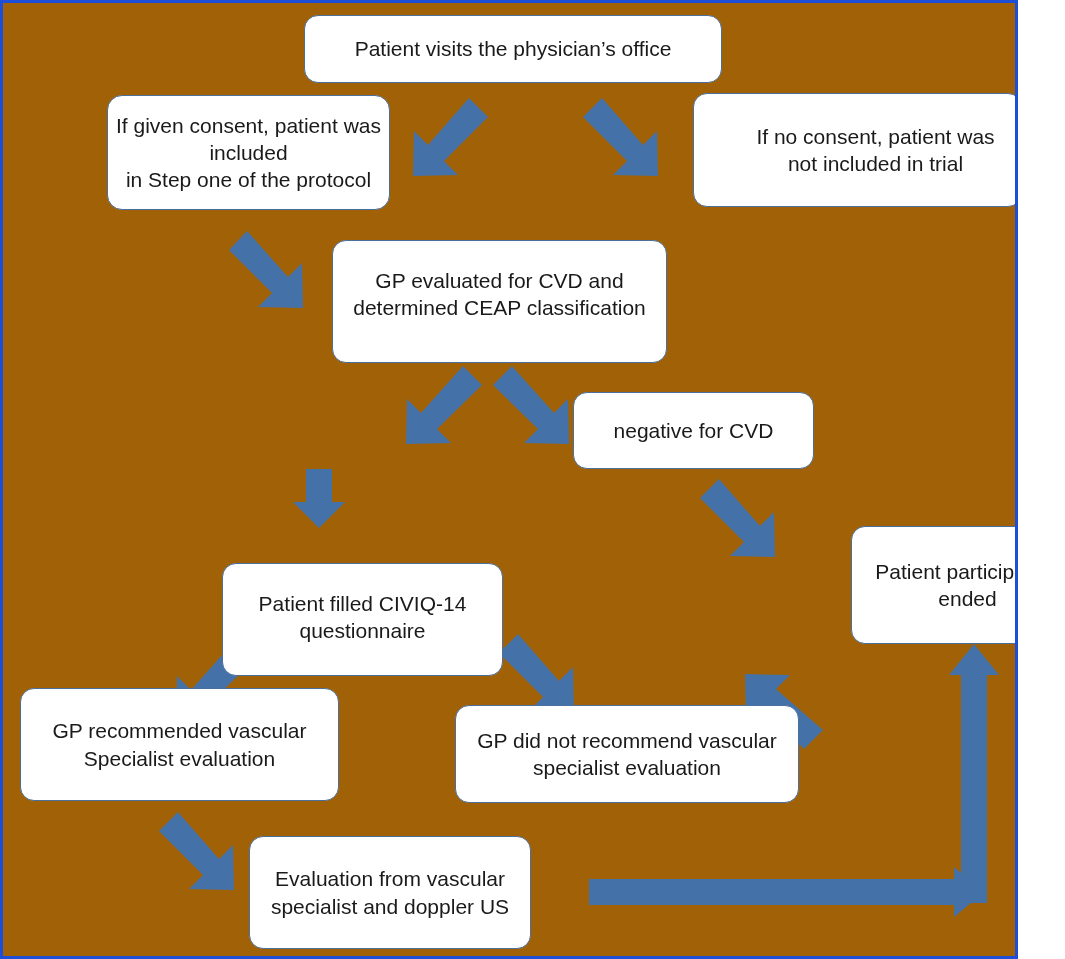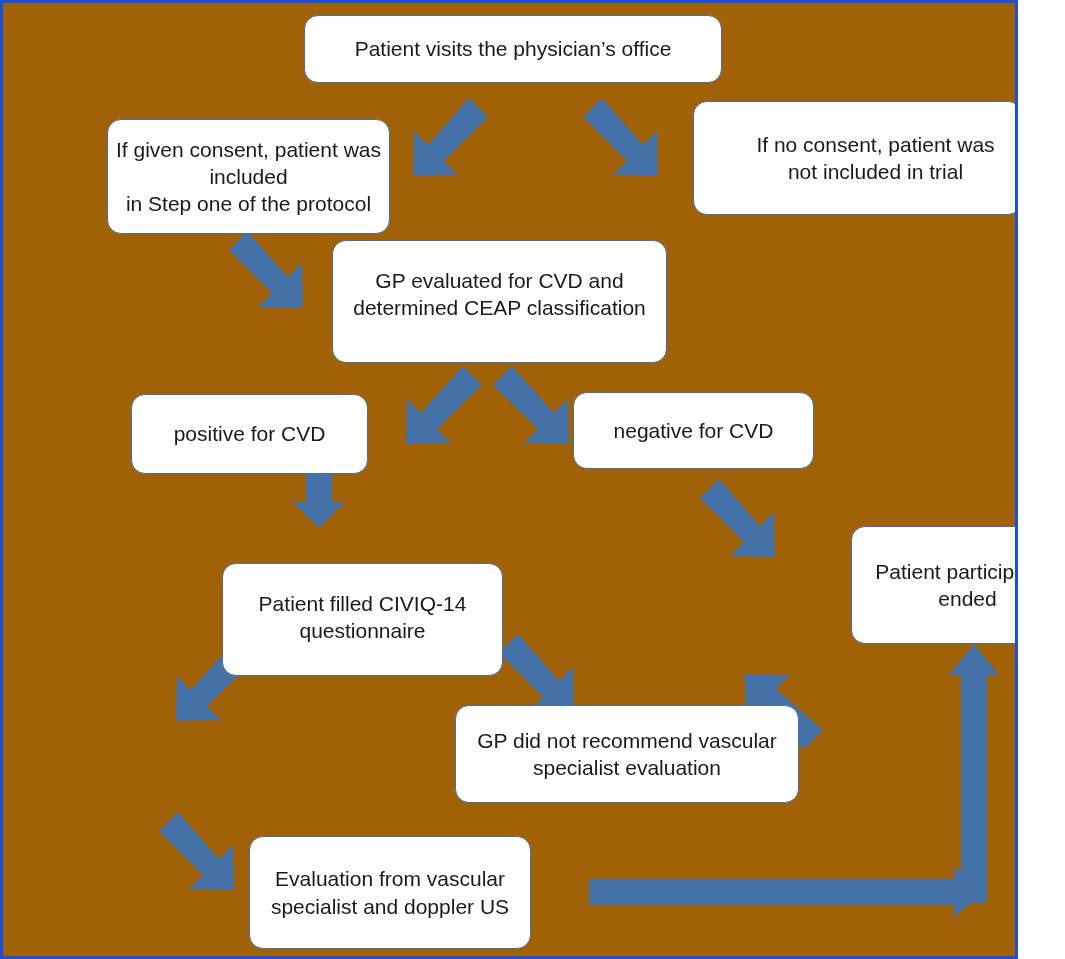--- a/index.html
+++ b/index.html
@@ -106,53 +106,54 @@
       <g>
         <polygon points="958,900 958,672 946,672 971,641 996,672 984,672 984,900"></polygon>
       </g>
     </g>
   </svg>
 
   <div class="node v-center" style="left:301px; top:12px; width:418px; height:68px;">
     <span class="txt">Patient visits the physician’s office</span>
   </div>
 
-  <div class="node v-center" style="left:104px; top:116px; width:283px; height:115px;">
+  <div class="node v-center" style="left:104px; top:92px; width:283px; height:115px;border-radius:15px;">
     <span class="txt">If given consent, patient was included
 in Step one of the protocol</span>
   </div>
 
-  <div class="node v-center" style="left:690px; top:98px; width:329px; height:114px;padding-left:36px;">
+  <div class="node v-center" style="left:690px; top:90px; width:329px; height:114px;padding-left:36px;">
     <span class="txt">If no consent, patient was
 not included in trial</span>
   </div>
 
   <div class="node v-upper" style="left:329px; top:237px; width:335px; height:123px;">
     <span class="txt">GP evaluated for CVD and
 determined CEAP classification</span>
   </div>
 
-  <div class="node v-center" style="left:128px; top:391px; width:237px; height:80px;">
-    <span class="txt">positive for CVD</span>
-  </div>
 
   <div class="node v-center" style="left:570px; top:389px; width:241px; height:77px;">
     <span class="txt">negative for CVD</span>
   </div>
 
   <div class="node v-upper" style="left:219px; top:522px; width:281px; height:113px;margin-top:38px;">
     <span class="txt">Patient filled CIVIQ-14
 questionnaire</span>
   </div>
 
   <div class="node v-center" style="left:816px; top:523px; width:233px; height:118px;margin-left:32px;">
     <span class="txt">Patient participation
 ended</span>
   </div>
 
+  <div class="node v-center" style="left:17px; top:685px; width:319px; height:113px;">
+    <span class="txt">GP recommended vascular
+Specialist evaluation</span>
+  </div>
 
   <div class="node v-center" style="left:452px; top:702px; width:344px; height:98px;">
     <span class="txt">GP did not recommend vascular
 specialist evaluation</span>
   </div>
 
   <div class="node v-center" style="left:246px; top:833px; width:282px; height:113px;">
     <span class="txt">Evaluation from vascular
 specialist and doppler US</span>
   </div>

